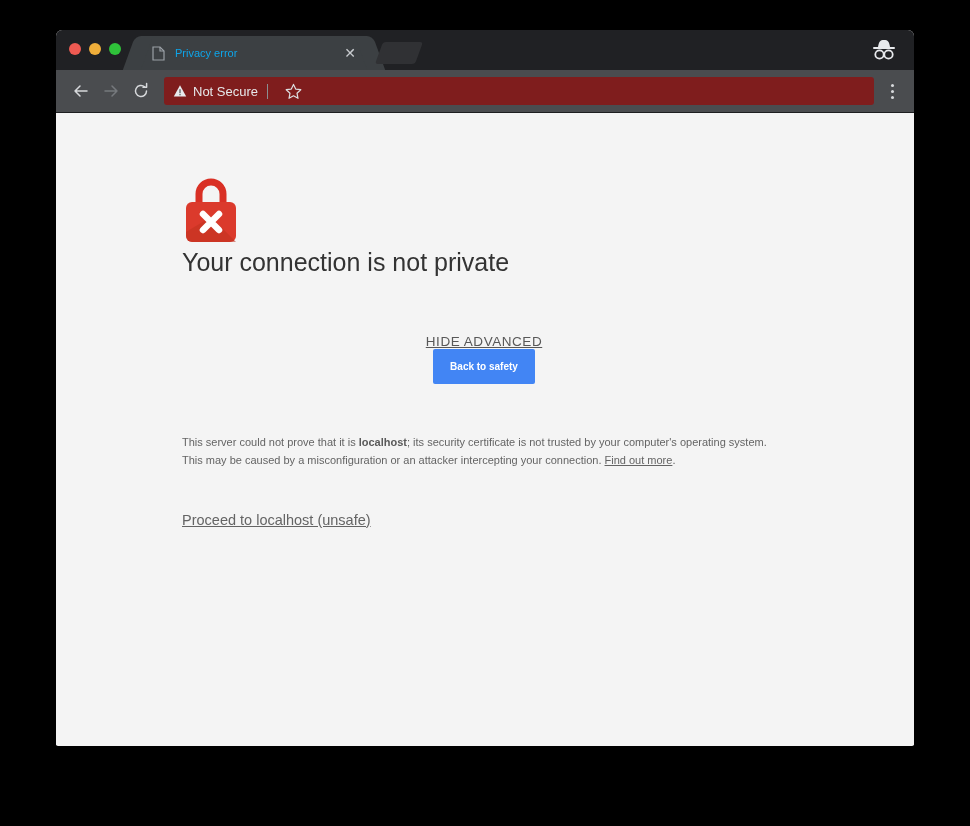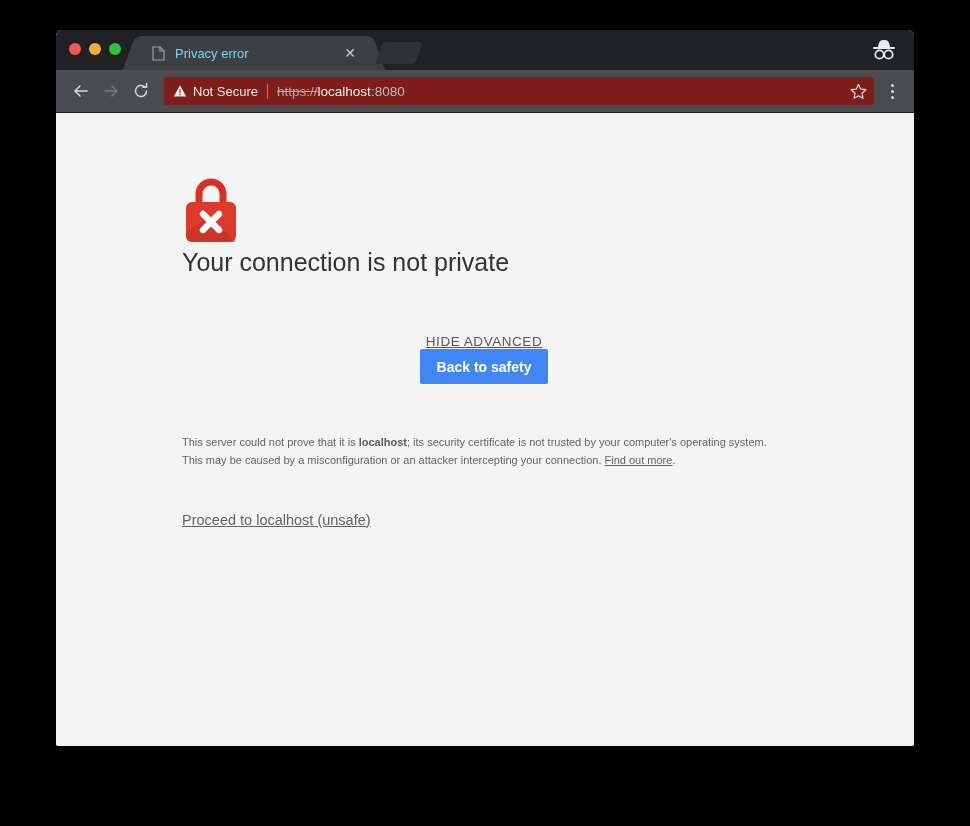--- a/index.html
+++ b/index.html
@@ -73,22 +73,22 @@
   .tab::after  { right: -11px; transform: skewX(20deg);  border-radius: 0 6px 0 0; }
 
   .tab-favicon {
     width: 13px; height: 15px;
     position: relative; z-index: 2;
     flex: 0 0 auto;
     margin-right: 10px;
   }
   .tab-title {
     position: relative; z-index: 2;
-    color: #7dd3fc;
-    font-size: 13px;
+    color: #0ea5e9;
+    font-size: 11px;
     white-space: nowrap;
     overflow: hidden;
     text-overflow: ellipsis;
     flex: 1 1 auto;
   }
   .tab-close {
     position: relative; z-index: 2;
     width: 16px; height: 16px;
     flex: 0 0 auto;
     color: #c8cbcf;
@@ -211,21 +211,21 @@
     flex-direction: column;
   }
   .hide-advanced {
     font-size: 13.5px;
     color: #585858;
     letter-spacing: 0.55px;
   }
   .safety-btn {
     background: #4285f4;
     color: #ffffff;
-    font-size: 14px;
+    font-size: 10px;
     font-weight: bold;
     border: none;
     border-radius: 2px;
     padding: 0 17px;
     height: 35px;
     font-family: "Liberation Sans", sans-serif;
   }
 
   .advanced-panel { margin-top: 50px; }
   .advanced-text {
@@ -307,21 +307,20 @@
     <div class="omnibox">
       <span class="warn-icon">
         <svg width="14" height="14" viewBox="0 0 14 14">
           <path d="M7 1.2 13.2 12.4H0.8Z" fill="#e8eaed"></path>
           <rect x="6.35" y="5.2" width="1.3" height="4" fill="#5d6063"></rect>
           <rect x="6.35" y="10" width="1.3" height="1.3" fill="#5d6063"></rect>
         </svg>
       </span>
       <span class="sec-text">Not Secure</span>
       <span class="omni-divider"></span>
-      <span class="url"><span class="url-scheme">https://</span><span class="url-host">localhost</span><span class="url-port">:8080</span></span>
       <span class="star-btn">
         <svg width="17" height="17" viewBox="0 0 17 17">
           <path d="M8.5 1.4 10.7 6.1 15.8 6.7 12 10.2 13 15.3 8.5 12.8 4 15.3 5 10.2 1.2 6.7 6.3 6.1Z" fill="none" stroke="#dcdee0" stroke-width="1.2" stroke-linejoin="round"></path>
         </svg>
       </span>
     </div>
 
     <div class="menu-btn">
       <span class="menu-dot"></span>
       <span class="menu-dot"></span>

